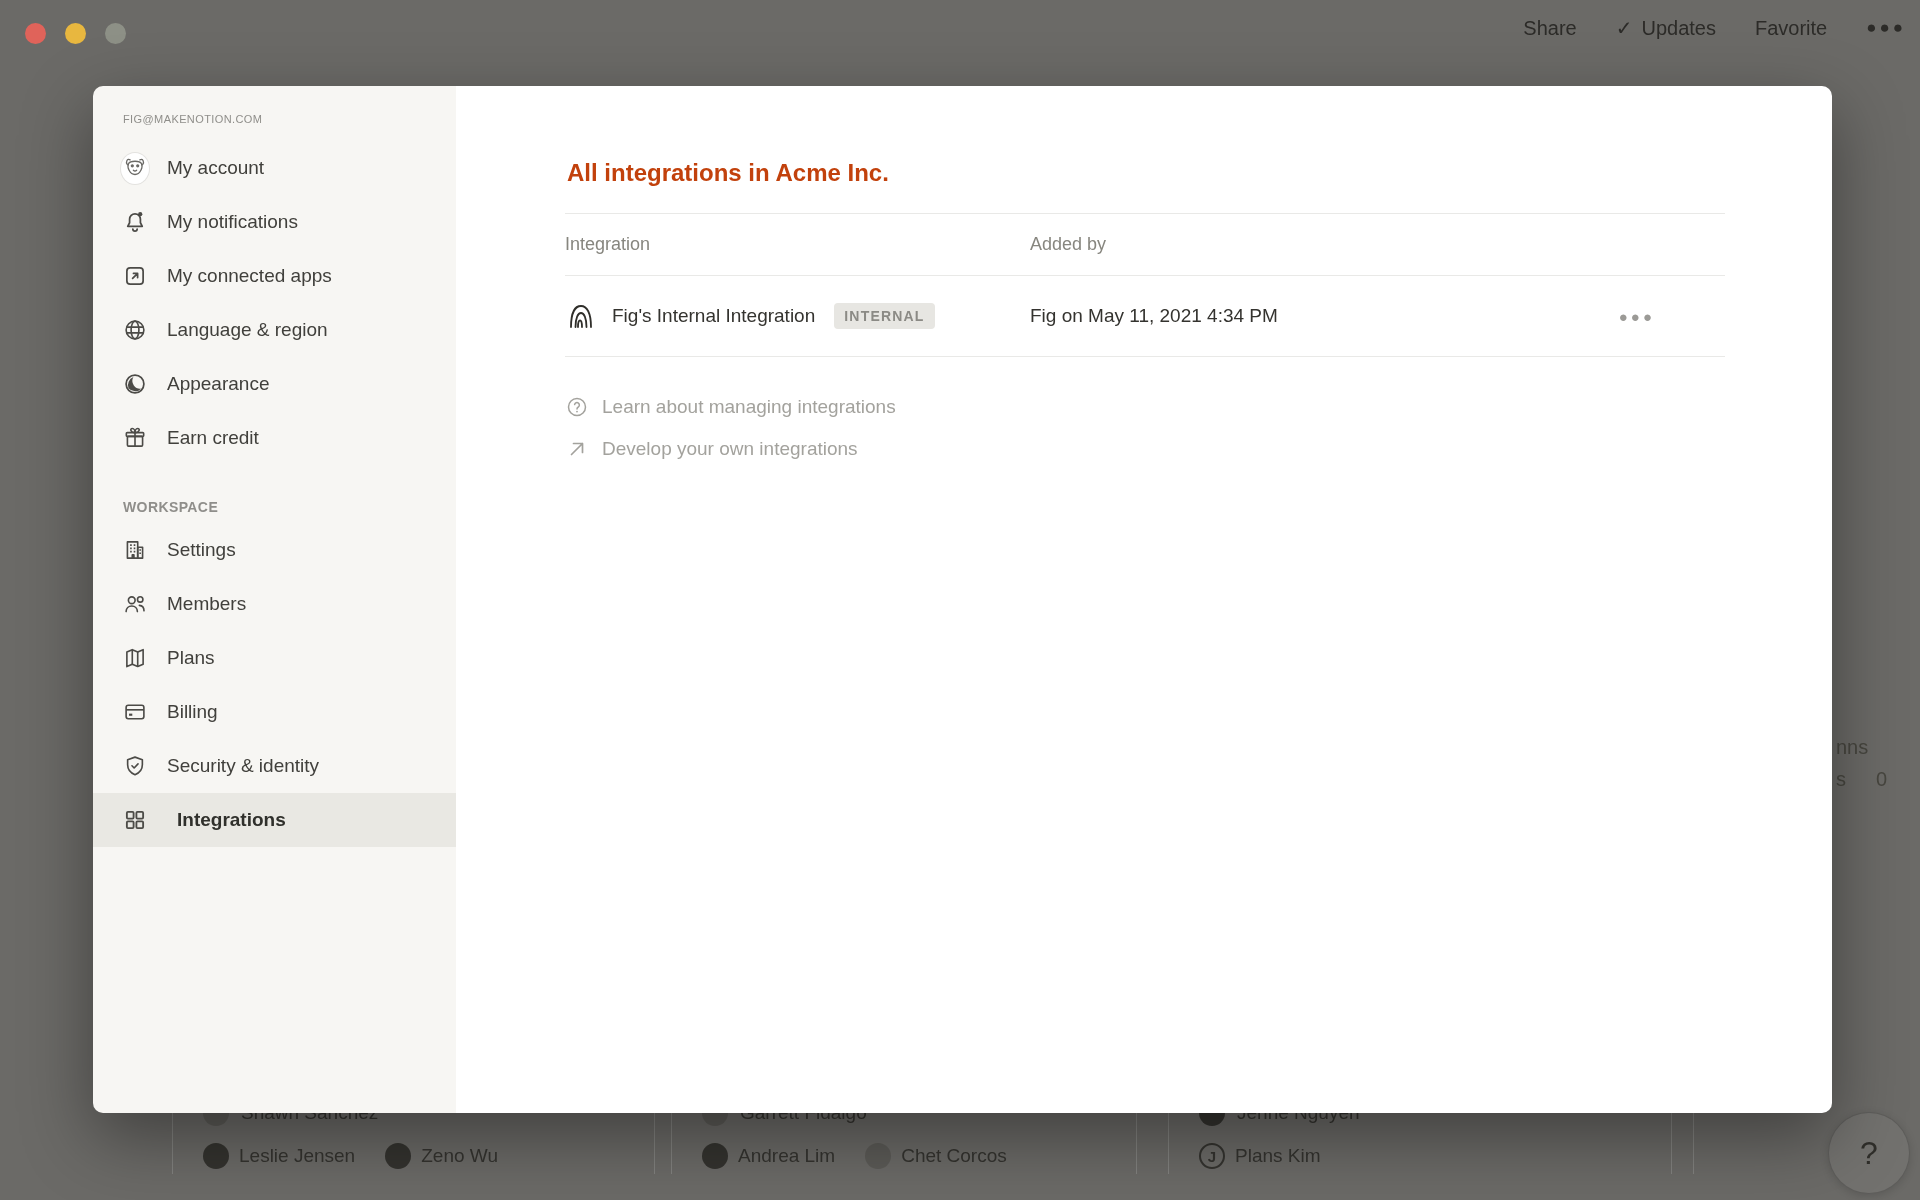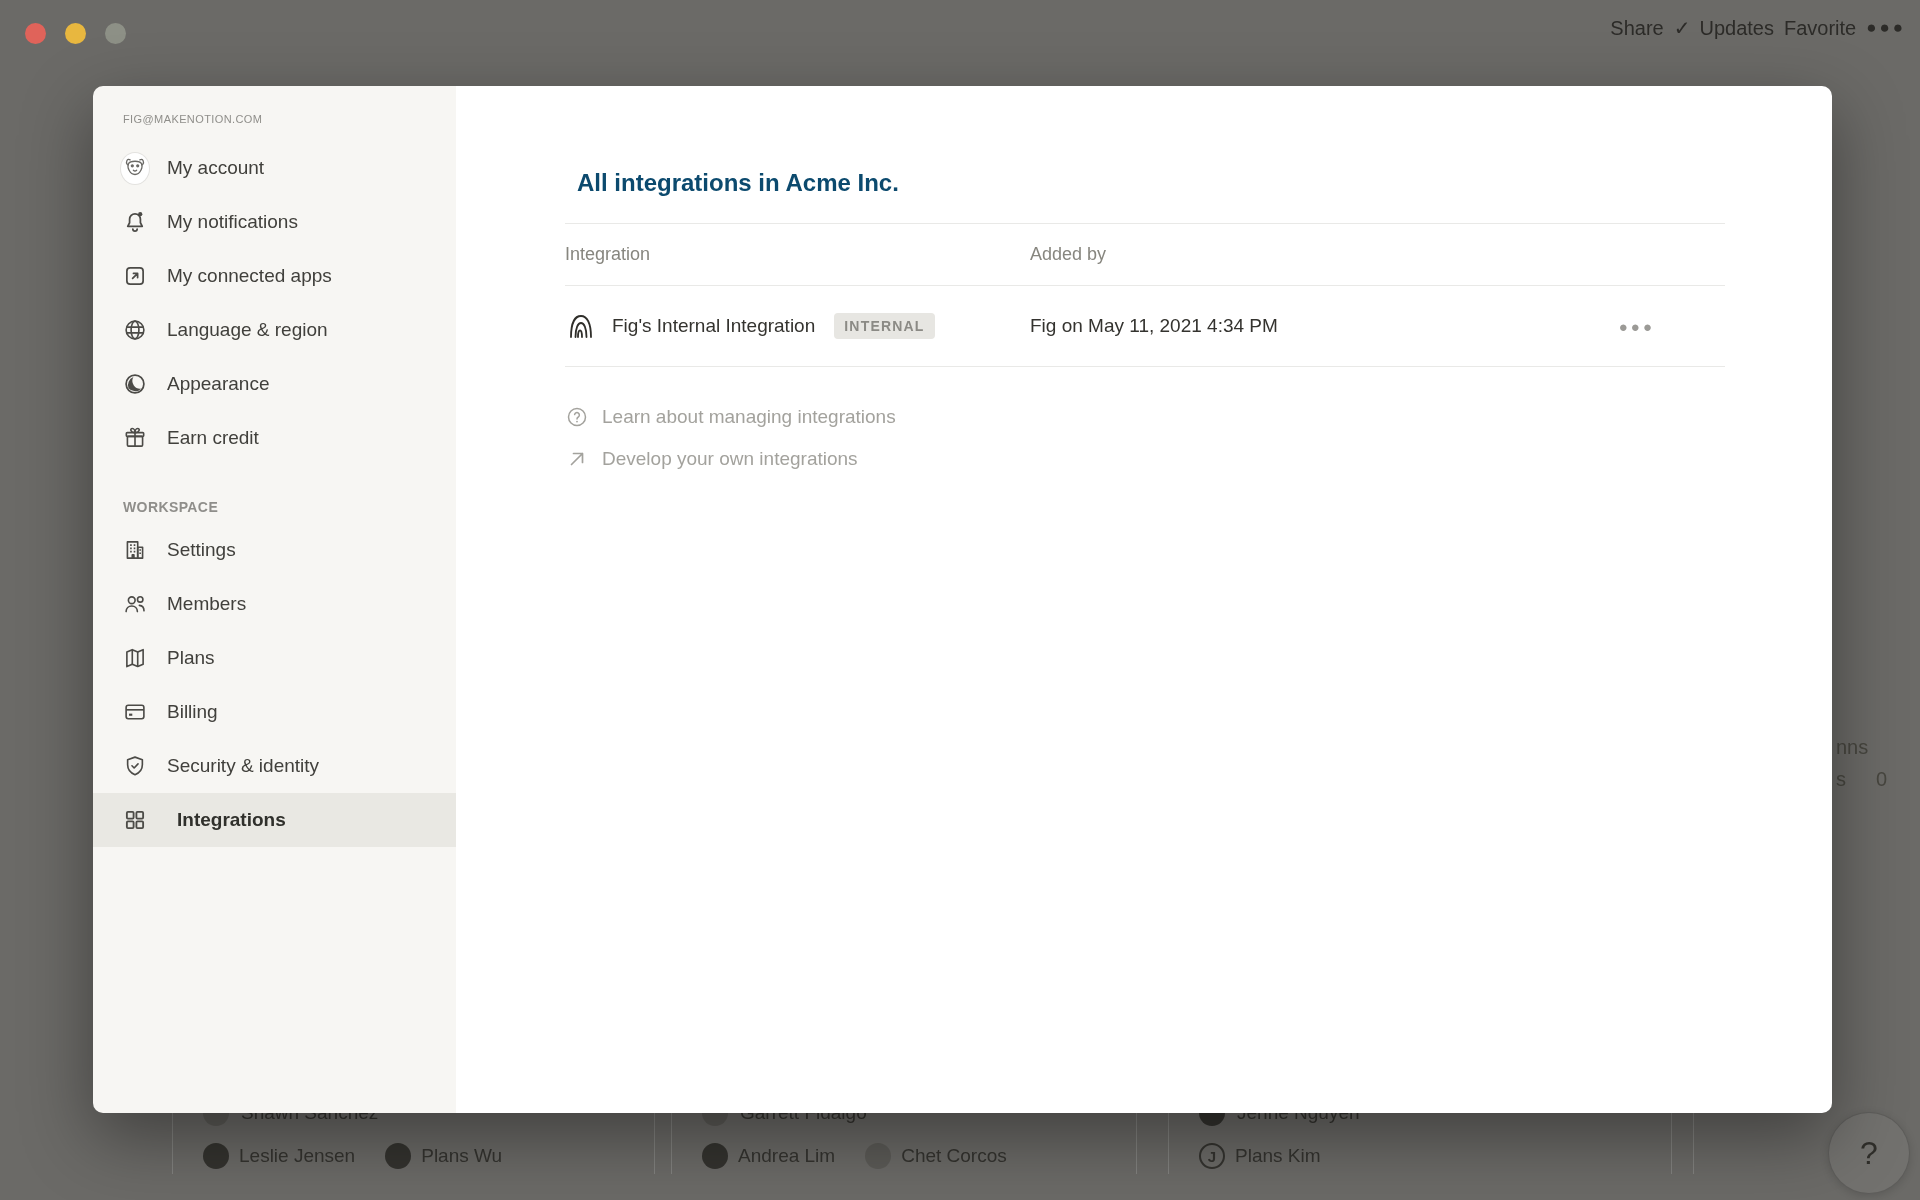--- a/index.html
+++ b/index.html
@@ -6,21 +6,21 @@
   body{
     width:1920px;height:1200px;position:relative;overflow:hidden;
     background:#6b6a67;
     font-family:"Liberation Sans","DejaVu Sans",sans-serif;
     -webkit-font-smoothing:antialiased;
   }
   
   .titlebar{position:absolute;top:0;left:0;right:0;height:56px;}
   .traffic{position:absolute;top:23px;left:25px;display:flex;gap:19px;}
   .traffic span{width:21px;height:21px;border-radius:50%;display:block;}
-  .tb-actions{position:absolute;top:0;right:14px;height:56px;display:flex;align-items:center;gap:10px;
+  .tb-actions{position:absolute;top:0;right:14px;height:56px;display:flex;align-items:center;gap:39px;
     color:#2c2b28;font-size:20px;}
   .tb-actions .act{display:flex;align-items:center;gap:9px;cursor:default;}
   .tb-actions .dots{font-size:17px;letter-spacing:3px;font-weight:700;color:#2c2b28;}
   .check-glyph{font-size:20px;color:#2c2b28;}
 
   .bg-strip{position:absolute;left:0;top:1113px;width:1920px;height:61px;overflow:hidden;}
   .bg-card{position:absolute;top:0;height:87px;border-left:1px solid rgba(255,255,255,0.16);border-right:1px solid rgba(255,255,255,0.16);}
   .bg-row{position:absolute;display:flex;align-items:center;gap:12px;color:#34332f;font-size:19px;white-space:nowrap;}
   .bg-row .pair{display:flex;align-items:center;gap:10px;margin-right:18px;}
   .bg-ava{width:26px;height:26px;border-radius:50%;background:#34332f;flex:0 0 auto;position:relative;overflow:hidden;}
@@ -43,21 +43,21 @@
   .sb-group-label{margin:34px 0 8px 30px;font-size:14px;font-weight:700;letter-spacing:0.4px;color:#8f8e8a;}
   .sb-item{display:flex;align-items:center;height:54px;padding:0 28px;gap:18px;
      font-size:19px;color:#41403c;cursor:default;}
   .sb-item.active{background:#e9e8e3;font-weight:700;color:#30302c;gap:28px;}
   .sb-ico{width:28px;height:28px;flex:0 0 28px;display:flex;align-items:center;justify-content:center;color:#4c4b47;}
   .sb-ico svg{width:26px;height:26px;}
   .avatar-circle{width:31px;height:31px;border-radius:50%;background:#ffffff;
      box-shadow:0 0 0 1px rgba(0,0,0,0.08);display:flex;align-items:center;justify-content:center;overflow:hidden;}
 
   .main{flex:1;background:#ffffff;box-sizing:border-box;padding:68px 0 0 109px;position:relative;}
-  .main-title{margin:12px;font-size:24px;line-height:34px;font-weight:700;color:#0c4a6e;}
+  .main-title{margin:2px;font-size:24px;line-height:34px;font-weight:700;color:#c2410c;}
   .itable{width:1160px;margin-top:23px;}
   .ithead{display:flex;align-items:center;height:61px;border-top:1px solid #e9e9e7;
      font-size:18px;color:#87867f;}
   .ithead .c1{width:465px;}
   .itrow{display:flex;align-items:center;height:80px;border-top:1px solid #e9e9e7;border-bottom:1px solid #e9e9e7;}
   .cell-int{width:465px;display:flex;align-items:center;gap:15px;}
   .fig-ico{width:32px;height:32px;color:#2f2e2a;flex:0 0 32px;}
   .int-name{font-size:19px;color:#34332f;white-space:nowrap;}
   .badge{margin-left:4px;background:#e7e6e2;color:#8b8a85;font-size:14px;font-weight:600;
      letter-spacing:1.2px;padding:5px 10px;border-radius:4px;white-space:nowrap;}
@@ -98,21 +98,21 @@
       <span class="bg-ava light"></span>
       <span>Shawn Sanchez</span>
     </div>
     <div class="bg-row" style="left:30px;top:30px;">
       <span class="pair">
           <span class="bg-ava"></span>
         <span>Leslie Jensen</span>
         </span>
       <span class="pair">
           <span class="bg-ava"></span>
-        <span>Plans Wu</span>
+        <span>Zeno Wu</span>
         </span>
     </div>
     <div class="task-chip" style="left:30px;">
       <span>Task</span>
       <svg width="18" height="18" viewBox="0 0 18 18">
           <g stroke="#3c3b37" stroke-width="2" stroke-linecap="round">
             <path d="M4 14L11 7"></path>
             <path d="M9 4l5 5"></path>
           </g>
         </svg>

